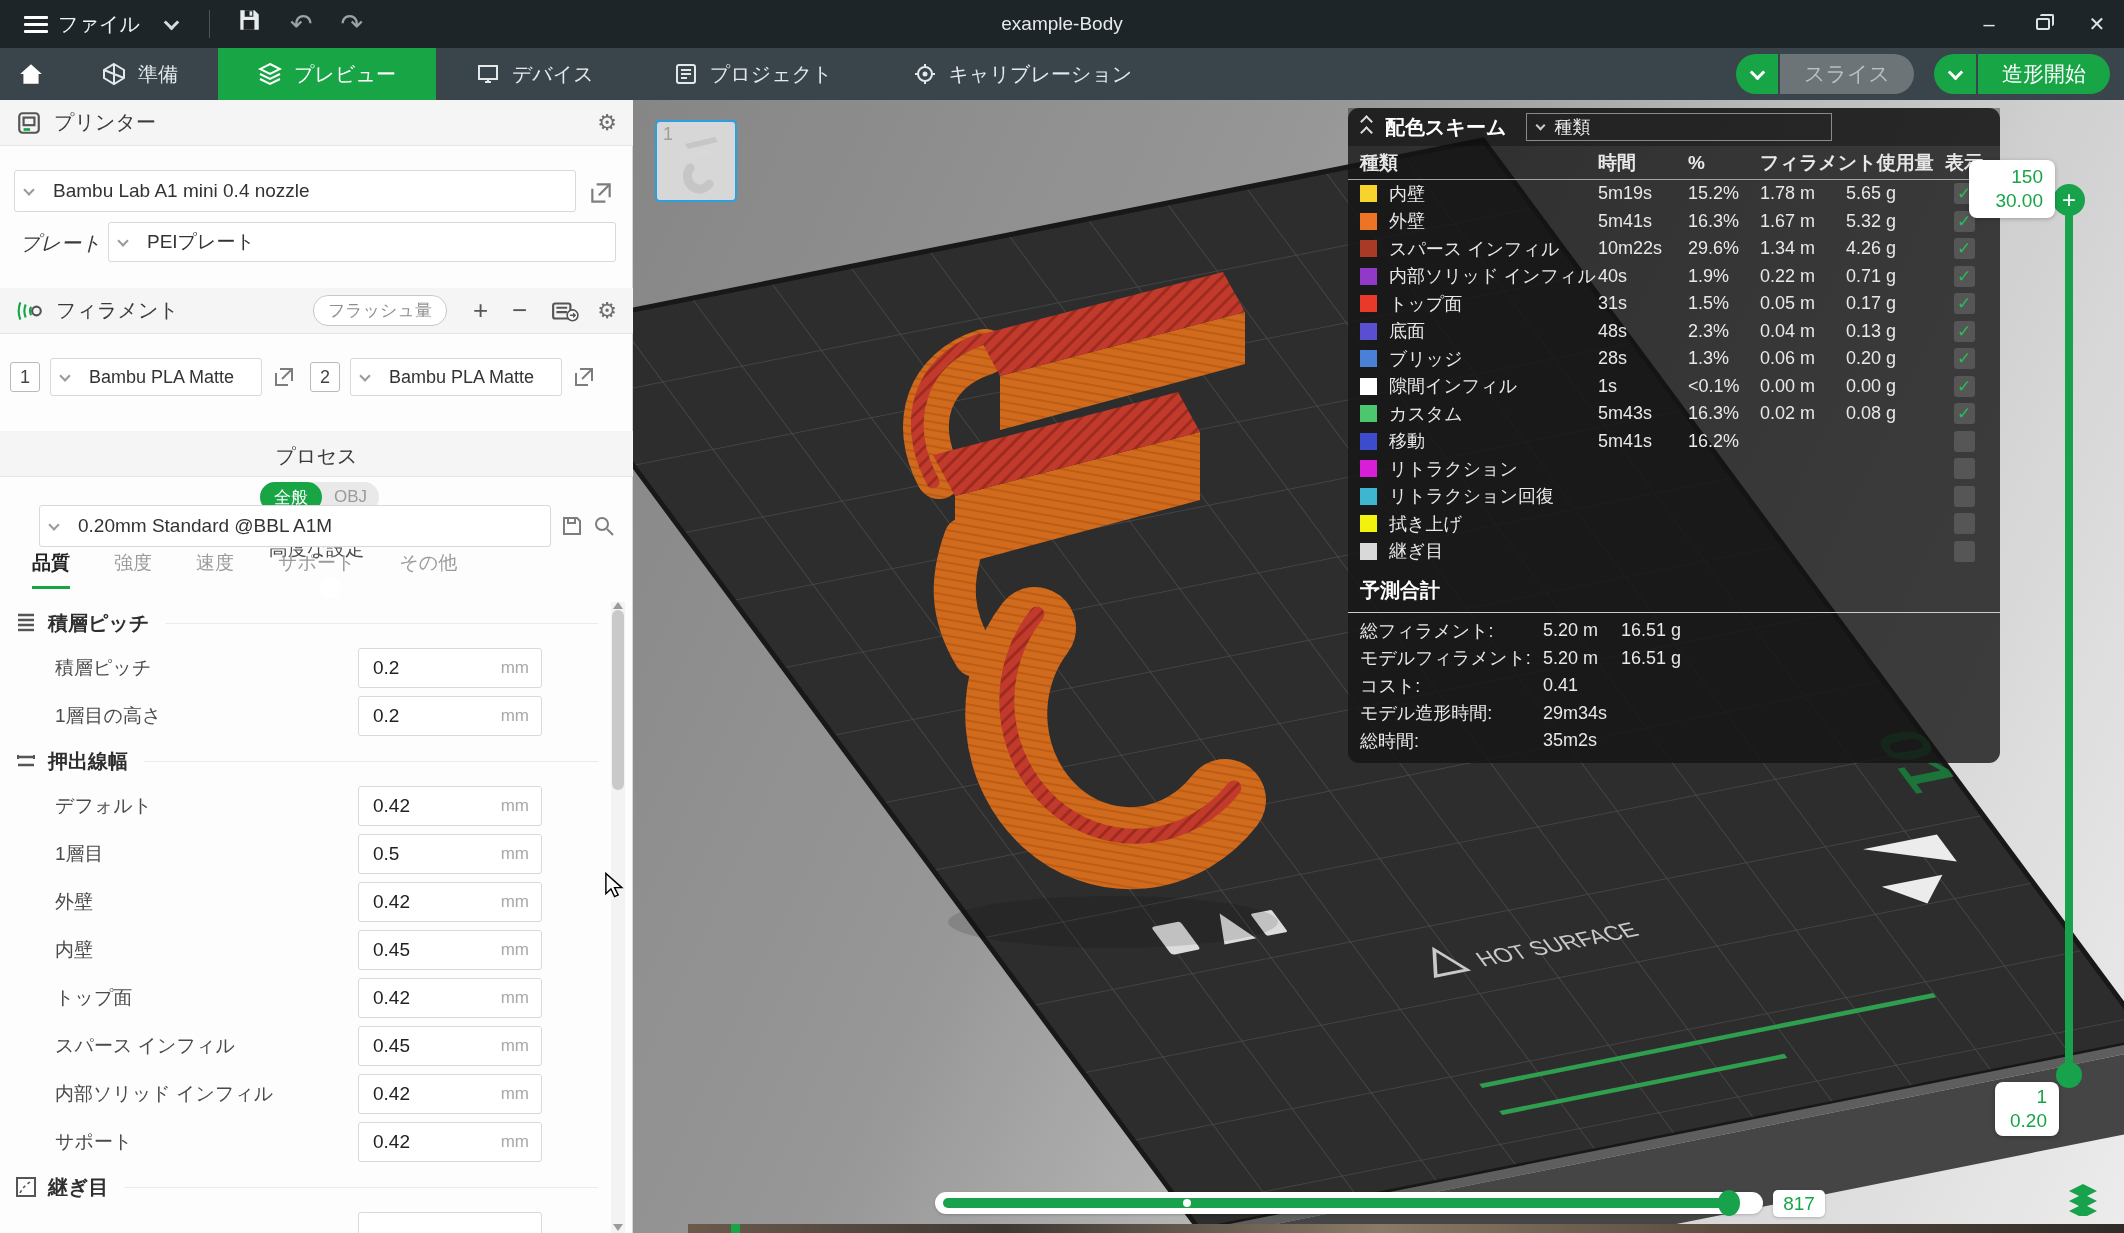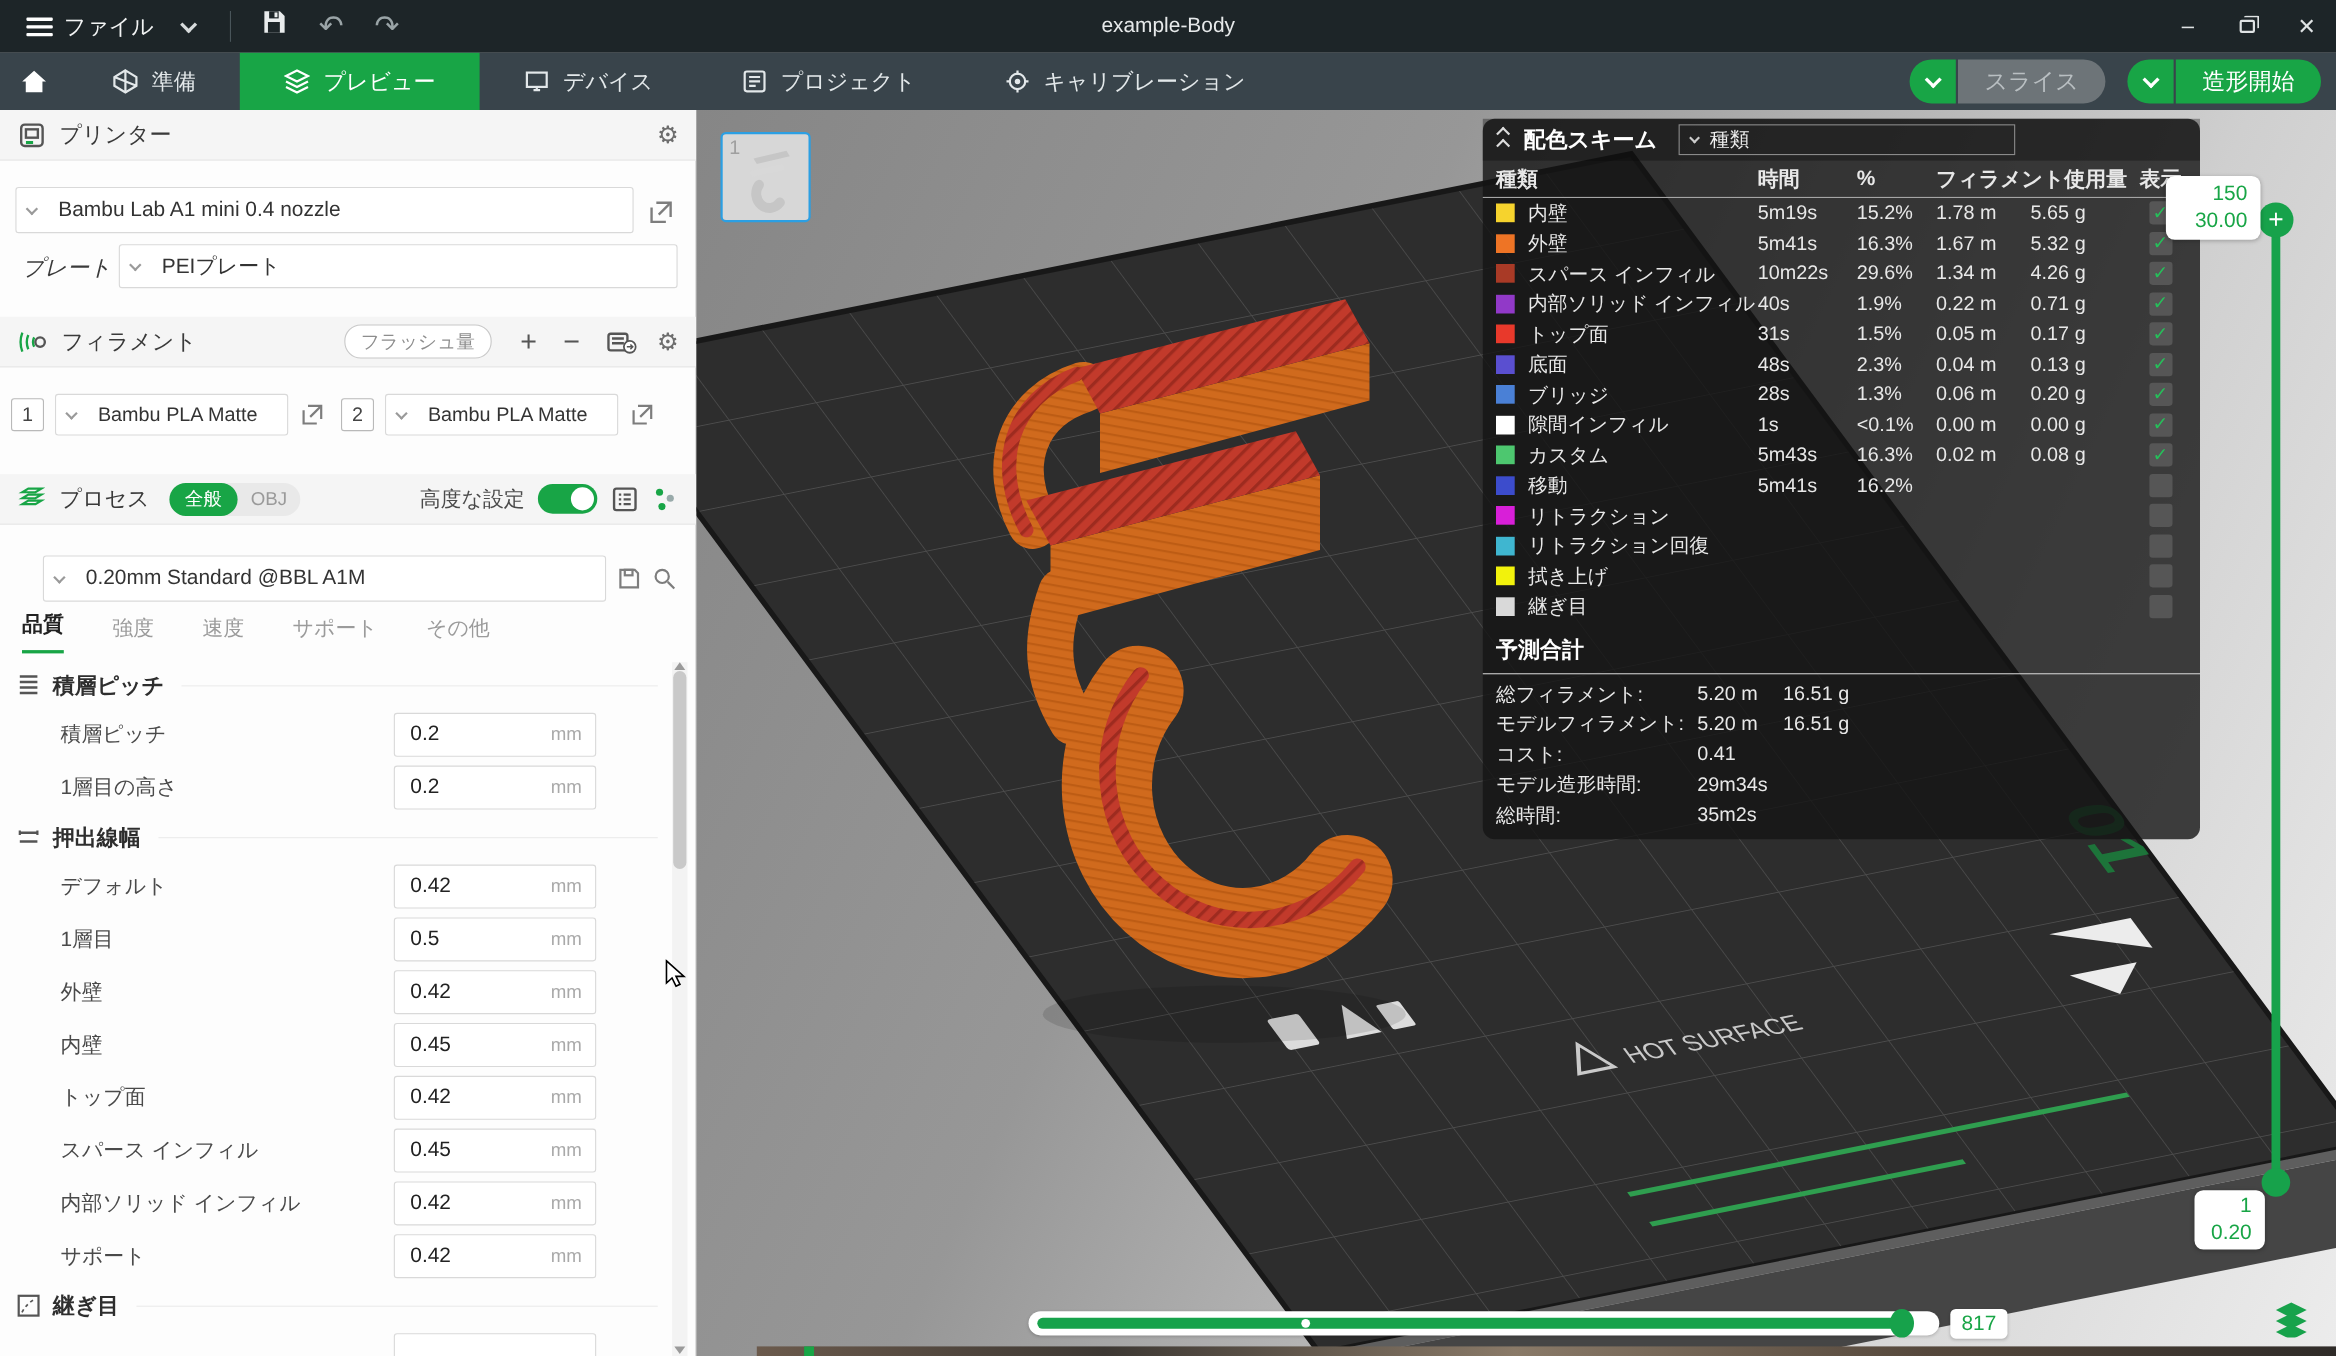--- a/index.html
+++ b/index.html
@@ -50,21 +50,21 @@
   .edit-icon, .save-sm, .search-sm { color:#7d7d7d; }
   .pill { border:1px solid #c8c8c8; border-radius:15px; color:#8d8d8d; font-size:17px; padding:3px 14px; background:#fff; }
   .pm-btn { font-size:26px; color:#555; padding:0 6px; }
   .idx-box { width:30px; height:30px; border:1px solid #b9b9b9; border-radius:3px; display:flex; align-items:center; justify-content:center; font-size:18px; color:#444; background:#fff; }
   .seg-pill { display:flex; align-items:center; background:#e9e9e9; border-radius:15px; height:30px; }
   .seg-on { background:#18a546; color:#fff; border-radius:15px; height:30px; display:flex; align-items:center; padding:0 14px; font-size:17px; }
   .seg-off { color:#9a9a9a; padding:0 12px; font-size:17px; }
   .toggle { width:54px; height:27px; background:#18a546; border-radius:14px; position:relative; }
   .toggle i { position:absolute; right:3px; top:3px; width:21px; height:21px; background:#fff; border-radius:50%; }
   .adv-label { font-size:19px; color:#4a4a4a; }
-  .ptabs { position:absolute; left:0; top:450px; width:612px; height:44px; display:flex; align-items:flex-end; padding-left:20px; gap:44px; }
+  .ptabs { position:absolute; left:0; top:450px; width:612px; height:44px; display:flex; align-items:flex-start; padding-left:32px; gap:44px; }
   .ptab { font-size:19px; color:#9b9b9b; padding-bottom:10px; }
   .ptab.active { color:#222; font-weight:bold; border-bottom:3px solid #18a546; }
 
   
   #settings { position:absolute; left:0; top:502px; width:612px; bottom:0; overflow:hidden; }
   .grp-head { display:flex; align-items:center; gap:10px; height:42px; padding:0 14px; }
   .grp-title { font-size:20px; font-weight:bold; color:#2e2e2e; white-space:nowrap; }
   .grp-rule { flex:1; height:1px; background:#ececec; margin-left:6px; }
   .set-row { display:flex; align-items:center; height:48px; padding-left:55px; }
   .set-label { flex:1; font-size:19px; color:#4a4a4a; }
@@ -295,21 +295,21 @@
             <span class="chev"></span>
             <span style="font-size:18px;">Bambu PLA Matte</span>
           </div>
           <svg class="edit-icon" width="24" height="24" viewBox="0 0 24 24">
             <path d="M4 8 v12 h12 M8 4 h12 v12" fill="none" stroke="#7d7d7d" stroke-width="2"></path>
             <path d="M10 14 L19 5" stroke="#7d7d7d" stroke-width="2"></path>
           </svg>
         </div>
       </div>
 
-    <div class="sec-head" style="top:331px;">
+    <div class="sec-head" style="top:331px;flex-direction:column;">
       <svg width="26" height="26" viewBox="0 0 24 24">
         <path d="M4 6 l5 -3 h11 l-5 3 z M4 11 l5 -3 h11 l-5 3 z M4 16 l5 -3 h11 l-5 3 z" fill="none" stroke="#18a546" stroke-width="1.8"></path>
         </svg>
       <span class="sec-title">プロセス</span>
       <div class="seg-pill" style="margin-left:6px;">
         <span class="seg-on">全般</span>
         <span class="seg-off">OBJ</span>
       </div>
       <span class="sec-spacer"></span>
       <span class="adv-label">高度な設定</span>

